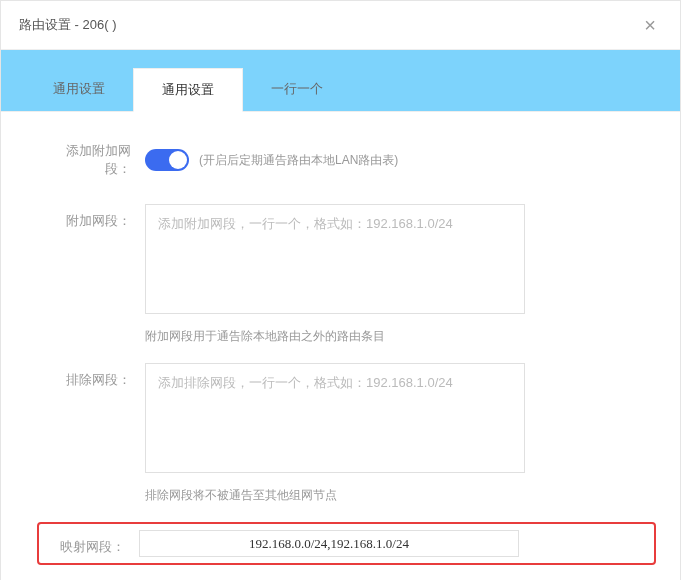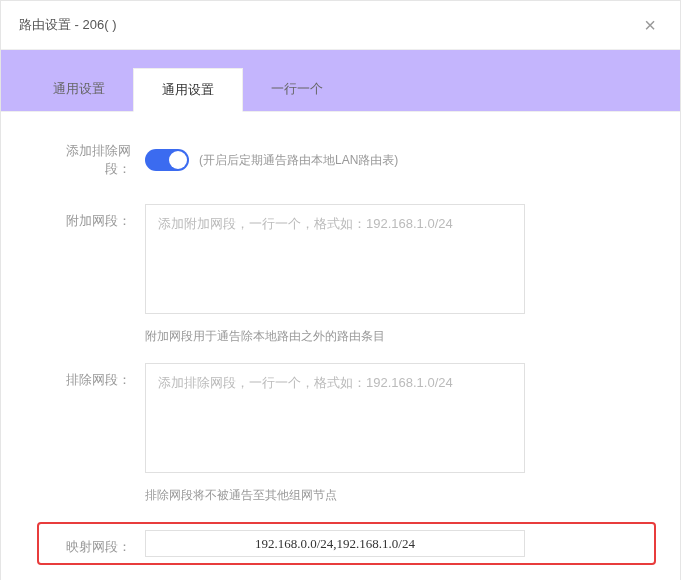--- a/index.html
+++ b/index.html
@@ -37,21 +37,21 @@
     .close-btn {
       font-size: 20px;
       color: #999;
       cursor: pointer;
       line-height: 1;
       padding: 2px 6px;
     }
     .tabs {
       display: flex;
       padding: 18px 24px 0 24px;
-      background: #c4b5fd;
+      background: #7dd3fc;
       border-bottom: 1px solid #eee;
     }
     .tab {
       padding: 12px 28px;
       font-size: 13px;
       color: #666;
       cursor: pointer;
       background: transparent;
       border: none;
     }
@@ -133,21 +133,21 @@
     }
     .help-text {
       font-size: 12px;
       color: #999;
       margin-top: 10px;
       max-width: 380px;
     }
     .highlight-box {
       border: 2px solid #E83C3C;
       border-radius: 4px;
-      padding: 6px 6px 6px 12px;
+      padding: 6px 6px 6px 6px;
       margin-left: -8px;
       margin-right: -20px;
     }
     .highlight-box .form-label {
       width: 94px;
     }
     .input {
       width: 100%;
       max-width: 380px;
       height: 27px;
@@ -170,21 +170,21 @@
 
   <div class="tabs">
     <div class="tab">通用设置</div>
     <div class="tab active">通用设置</div>
     <div class="tab">一行一个</div>
   </div>
 
   <div class="content">
 
     <div class="form-row toggle-row">
-      <div class="form-label">添加排除网段：</div>
+      <div class="form-label">添加附加网段：</div>
       <div class="form-field toggle-wrap">
         <div class="toggle"></div>
         <span class="toggle-hint">(开启后定期通告路由本地LAN路由表)</span>
       </div>
     </div>
 
     <div class="form-row">
       <div class="form-label">附加网段：</div>
       <div class="form-field">
         <textarea class="textarea" placeholder="添加附加网段，一行一个，格式如：192.168.1.0/24" style=""></textarea>

